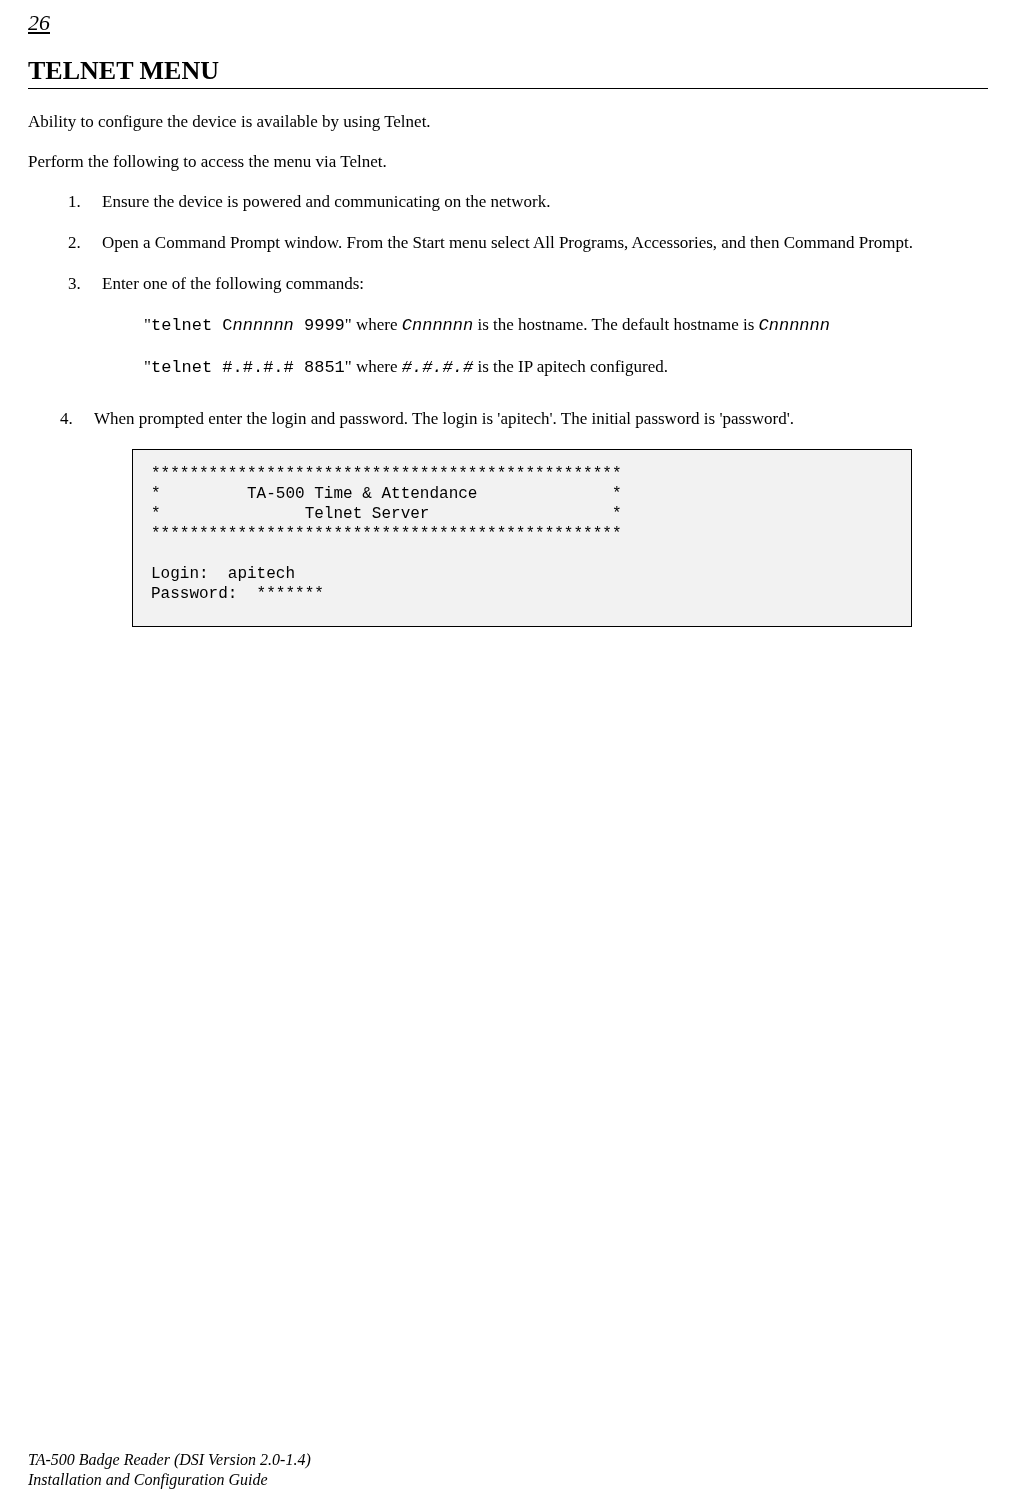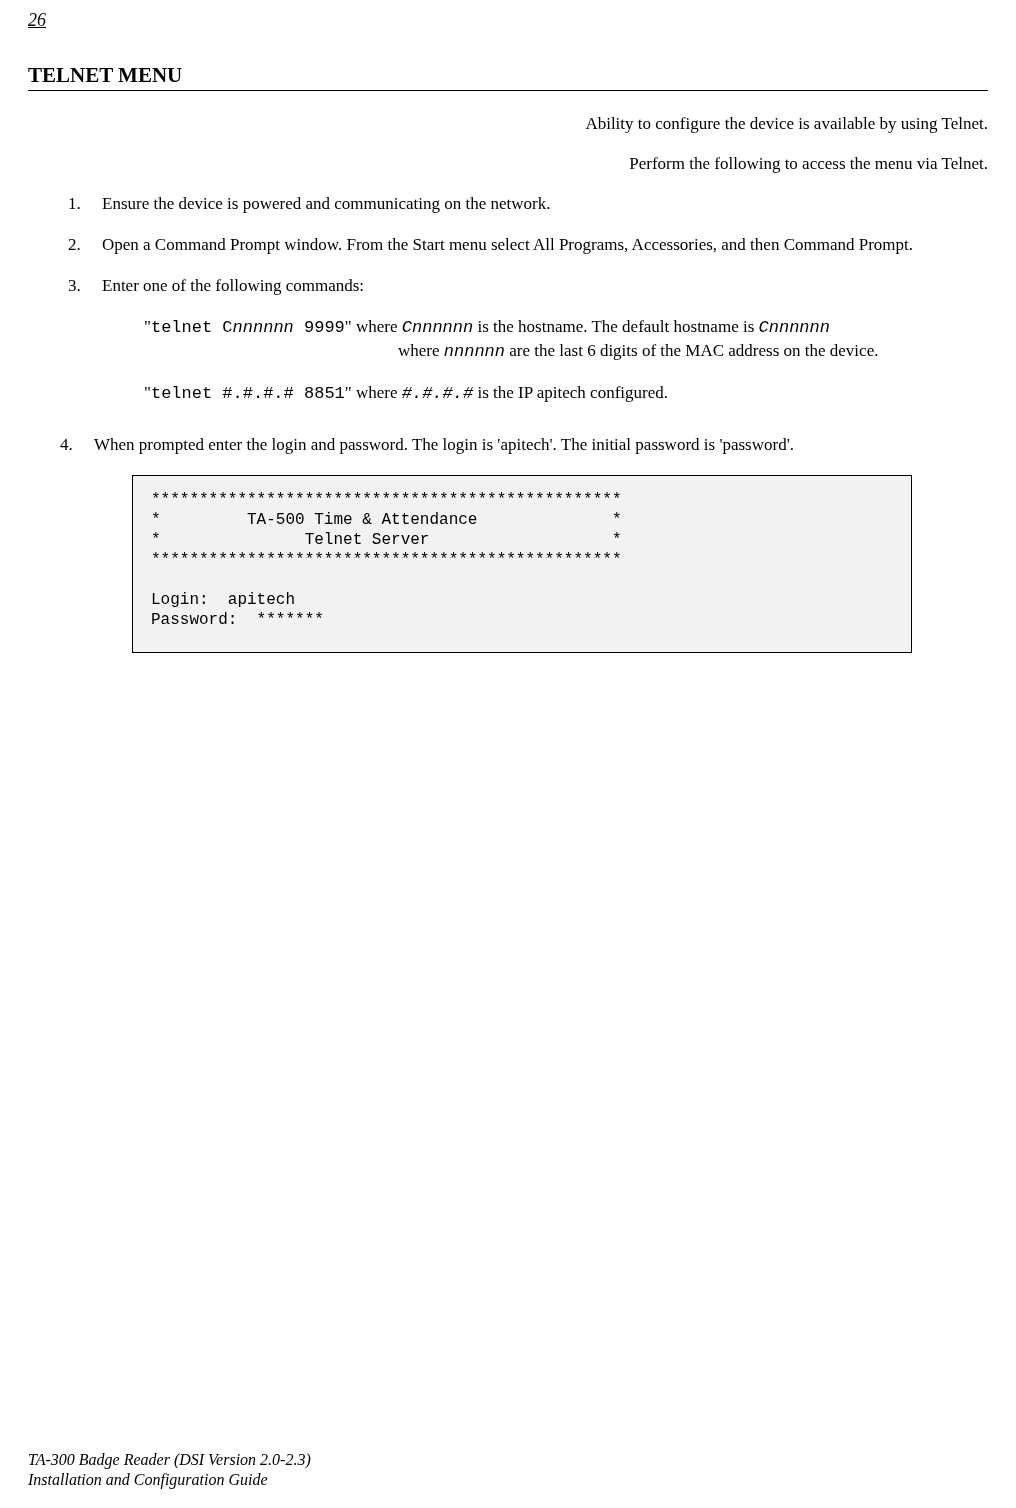--- a/index.html
+++ b/index.html
@@ -12,35 +12,34 @@
       color: #000;
     }
     .page {
       width: 1016px;
       height: 1508px;
       padding: 10px 28px 18px 28px;
       position: relative;
     }
     .page-number {
       font-style: italic;
-      font-size: 18px;
-      margin-bottom: 32px;
+      font-size: 22px;
+      margin-bottom: 20px;
       text-decoration: underline;
     }
     .section-title {
       font-weight: bold;
-      font-size: 21px;
+      font-size: 26px;
       padding-bottom: 2px;
       border-bottom: 1.5px solid #000;
       margin-bottom: 22px;
     }
     .para {
       margin-bottom: 18px;
       line-height: 1.3;
-      text-align: right;
     }
     .list {
       padding-left: 40px;
     }
     .list-item {
       display: flex;
       margin-bottom: 18px;
       line-height: 1.35;
     }
     .list-num {
@@ -107,23 +106,20 @@
       <div class="list-body">Open a Command Prompt window.  From the Start menu select All Programs, Accessories, and then Command Prompt.</div>
     </div>
 
     <div class="list-item">
       <div class="list-num">3.</div>
       <div class="list-body"> Enter one of the following commands:</div>
     </div>
 
     <div class="cmd-block">
       <span>"</span><span class="mono-b">telnet C</span><span class="mono-b" style="font-style:italic">nnnnnn</span><span class="mono-b"> 9999</span><span>" where </span><span class="mono-i">C</span><span class="mono-i">nnnnnn</span><span> is the hostname.  The default hostname is </span><span class="mono-i">C</span><span class="mono-i">nnnnnn</span>
-      <div class="cmd-continue">
-        <span>where </span><span class="mono-i">nnnnnn</span><span> are the last 6 digits of the MAC address on the device.</span>
-      </div>
     </div>
 
     <div class="cmd-block" style="margin-bottom:28px;">
       <span>"</span><span class="mono-b">telnet #.#.#.# 8851</span><span>" where </span><span class="mono-i">#.#.#.#</span><span>  is the IP apitech configured.</span>
     </div>
 
     <div class="list-item" style="margin-left:-8px;">
       <div class="list-num">4.</div>
       <div class="list-body">When prompted enter the login and password.  The login is 'apitech'.  The initial password is 'password'.</div>
     </div>
@@ -133,18 +129,18 @@
   <div class="terminal-box">*************************************************
 *         TA-500 Time &amp; Attendance              *
 *               Telnet Server                   *
 *************************************************
 
 Login:  apitech
 Password:  *******</div>
 
   <div class="footer">
     <div>
-      <div>TA-300 Badge Reader (DSI Version 2.0-2.3)</div>
+      <div>TA-500 Badge Reader (DSI Version 2.0-1.4)</div>
       <div>Installation and Configuration Guide</div>
     </div>
   </div>
 
 </div>
 
 </body></html>

